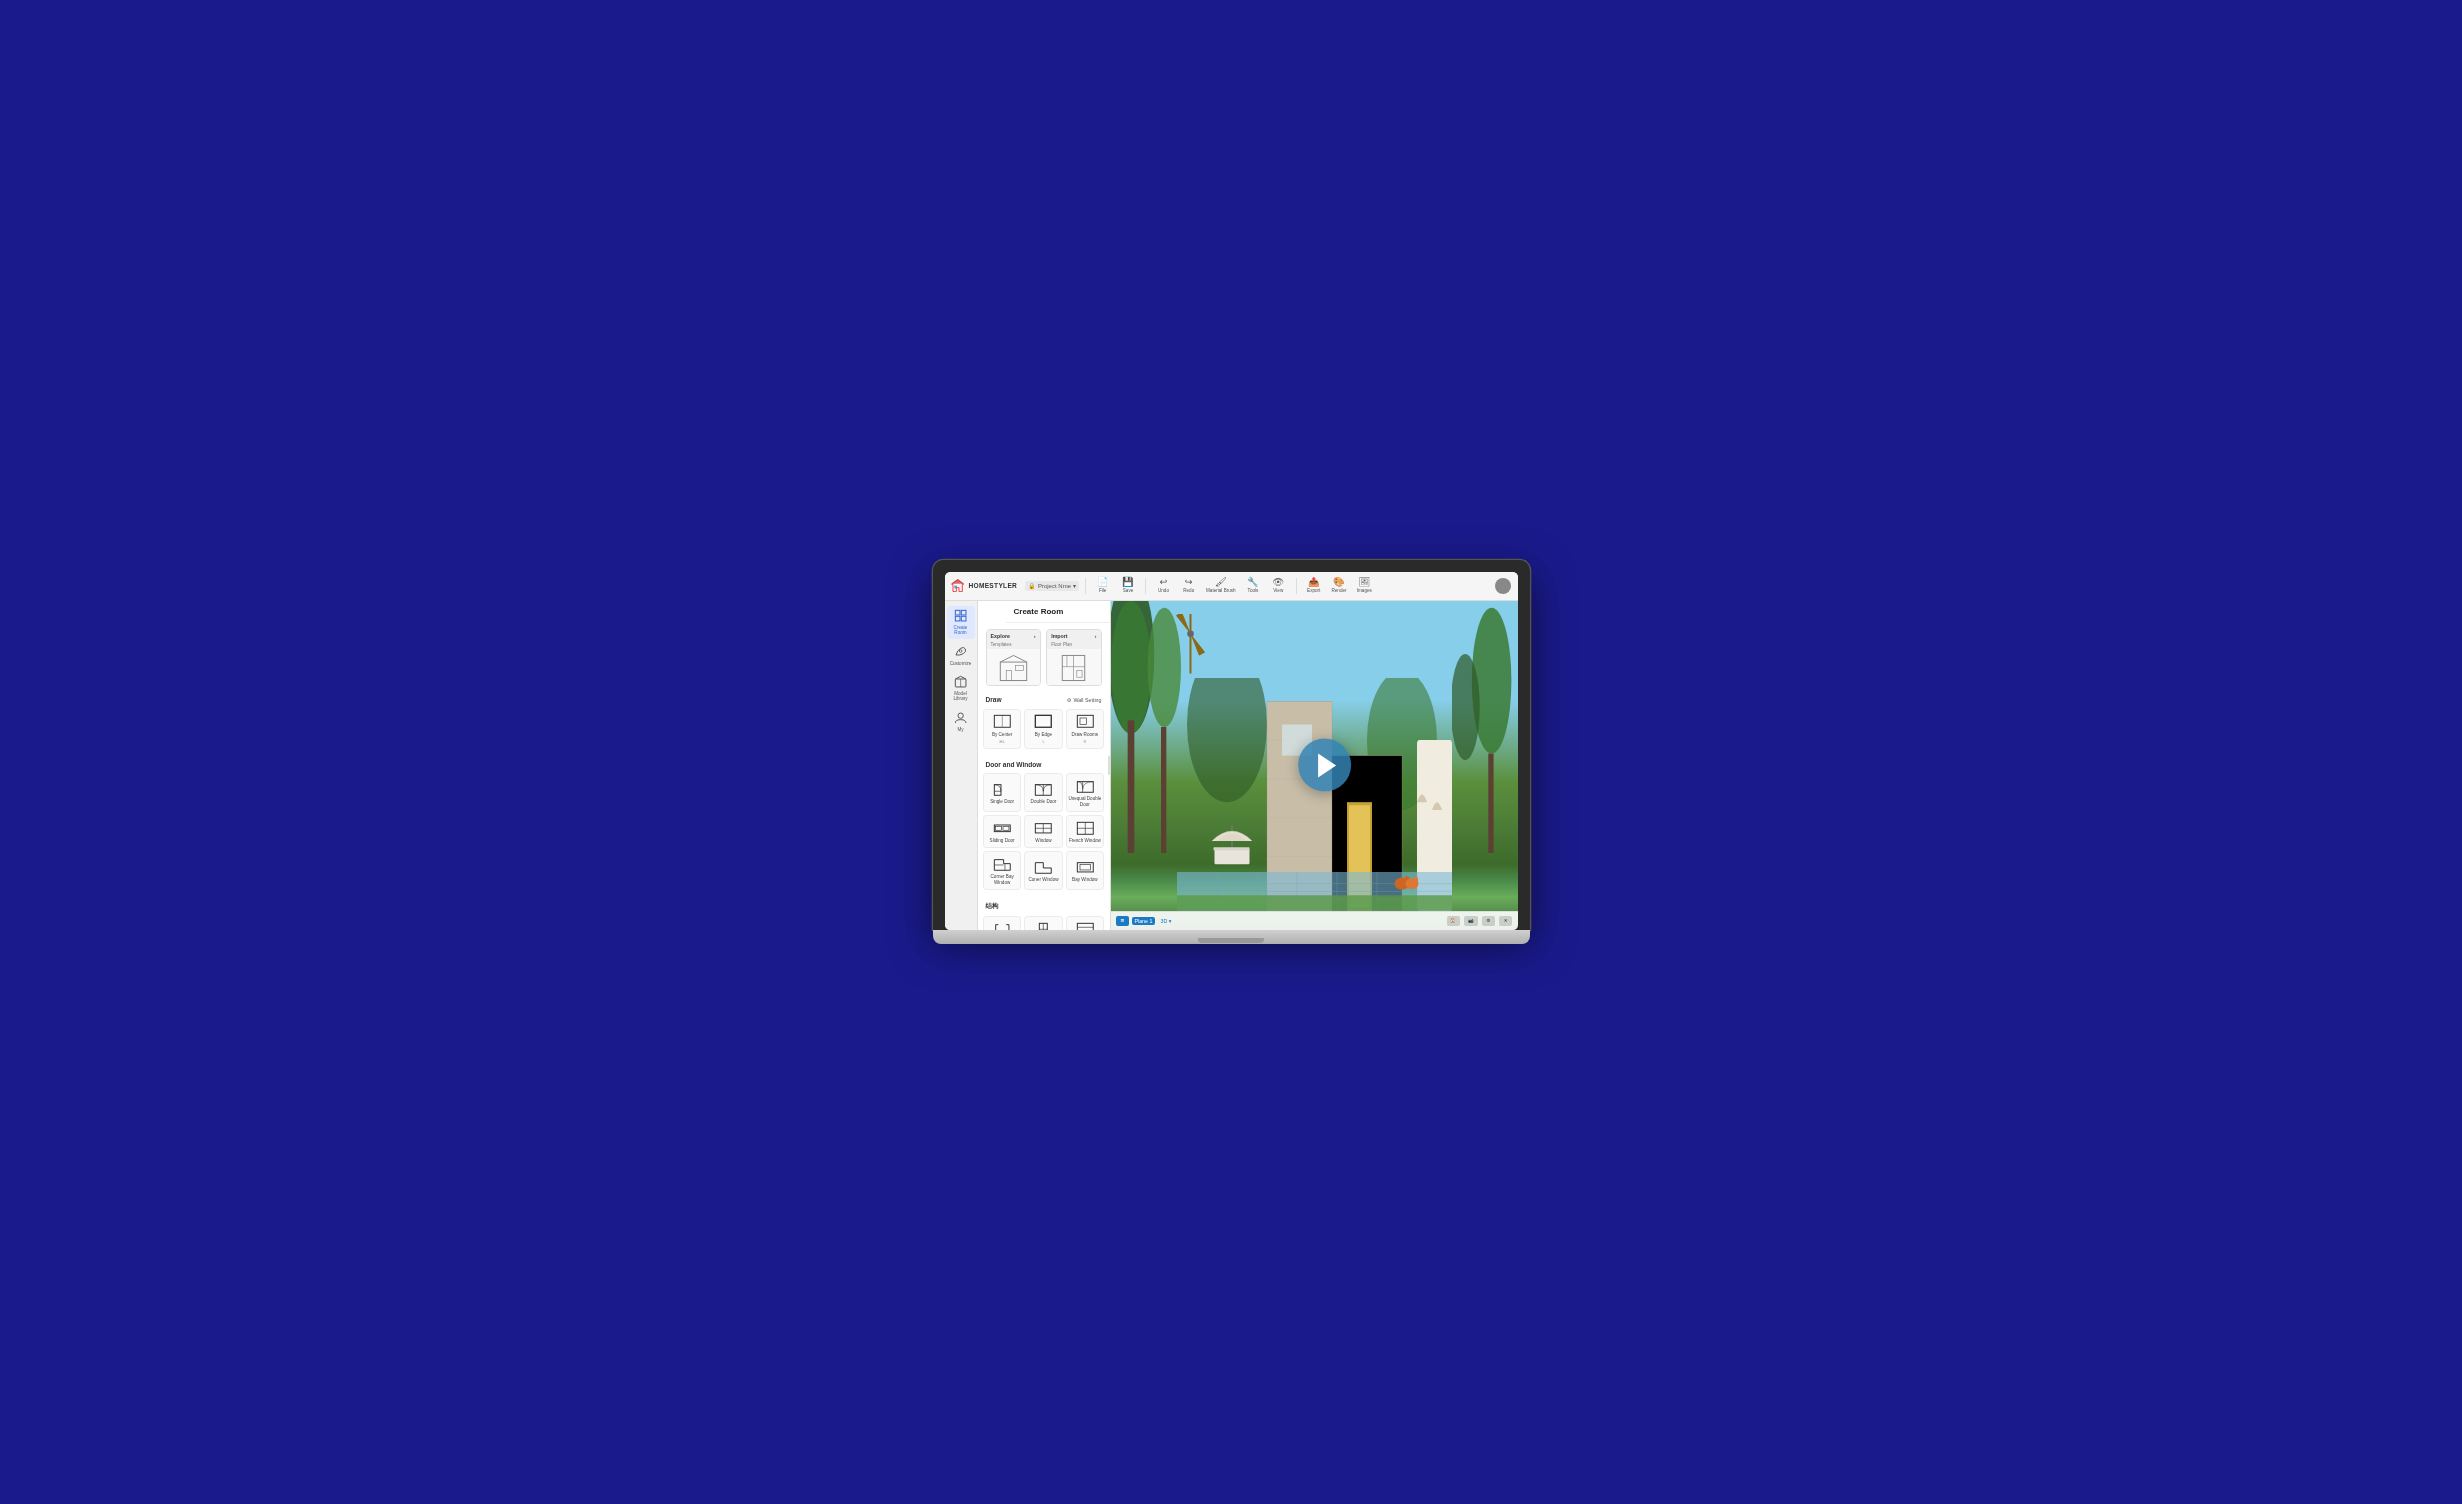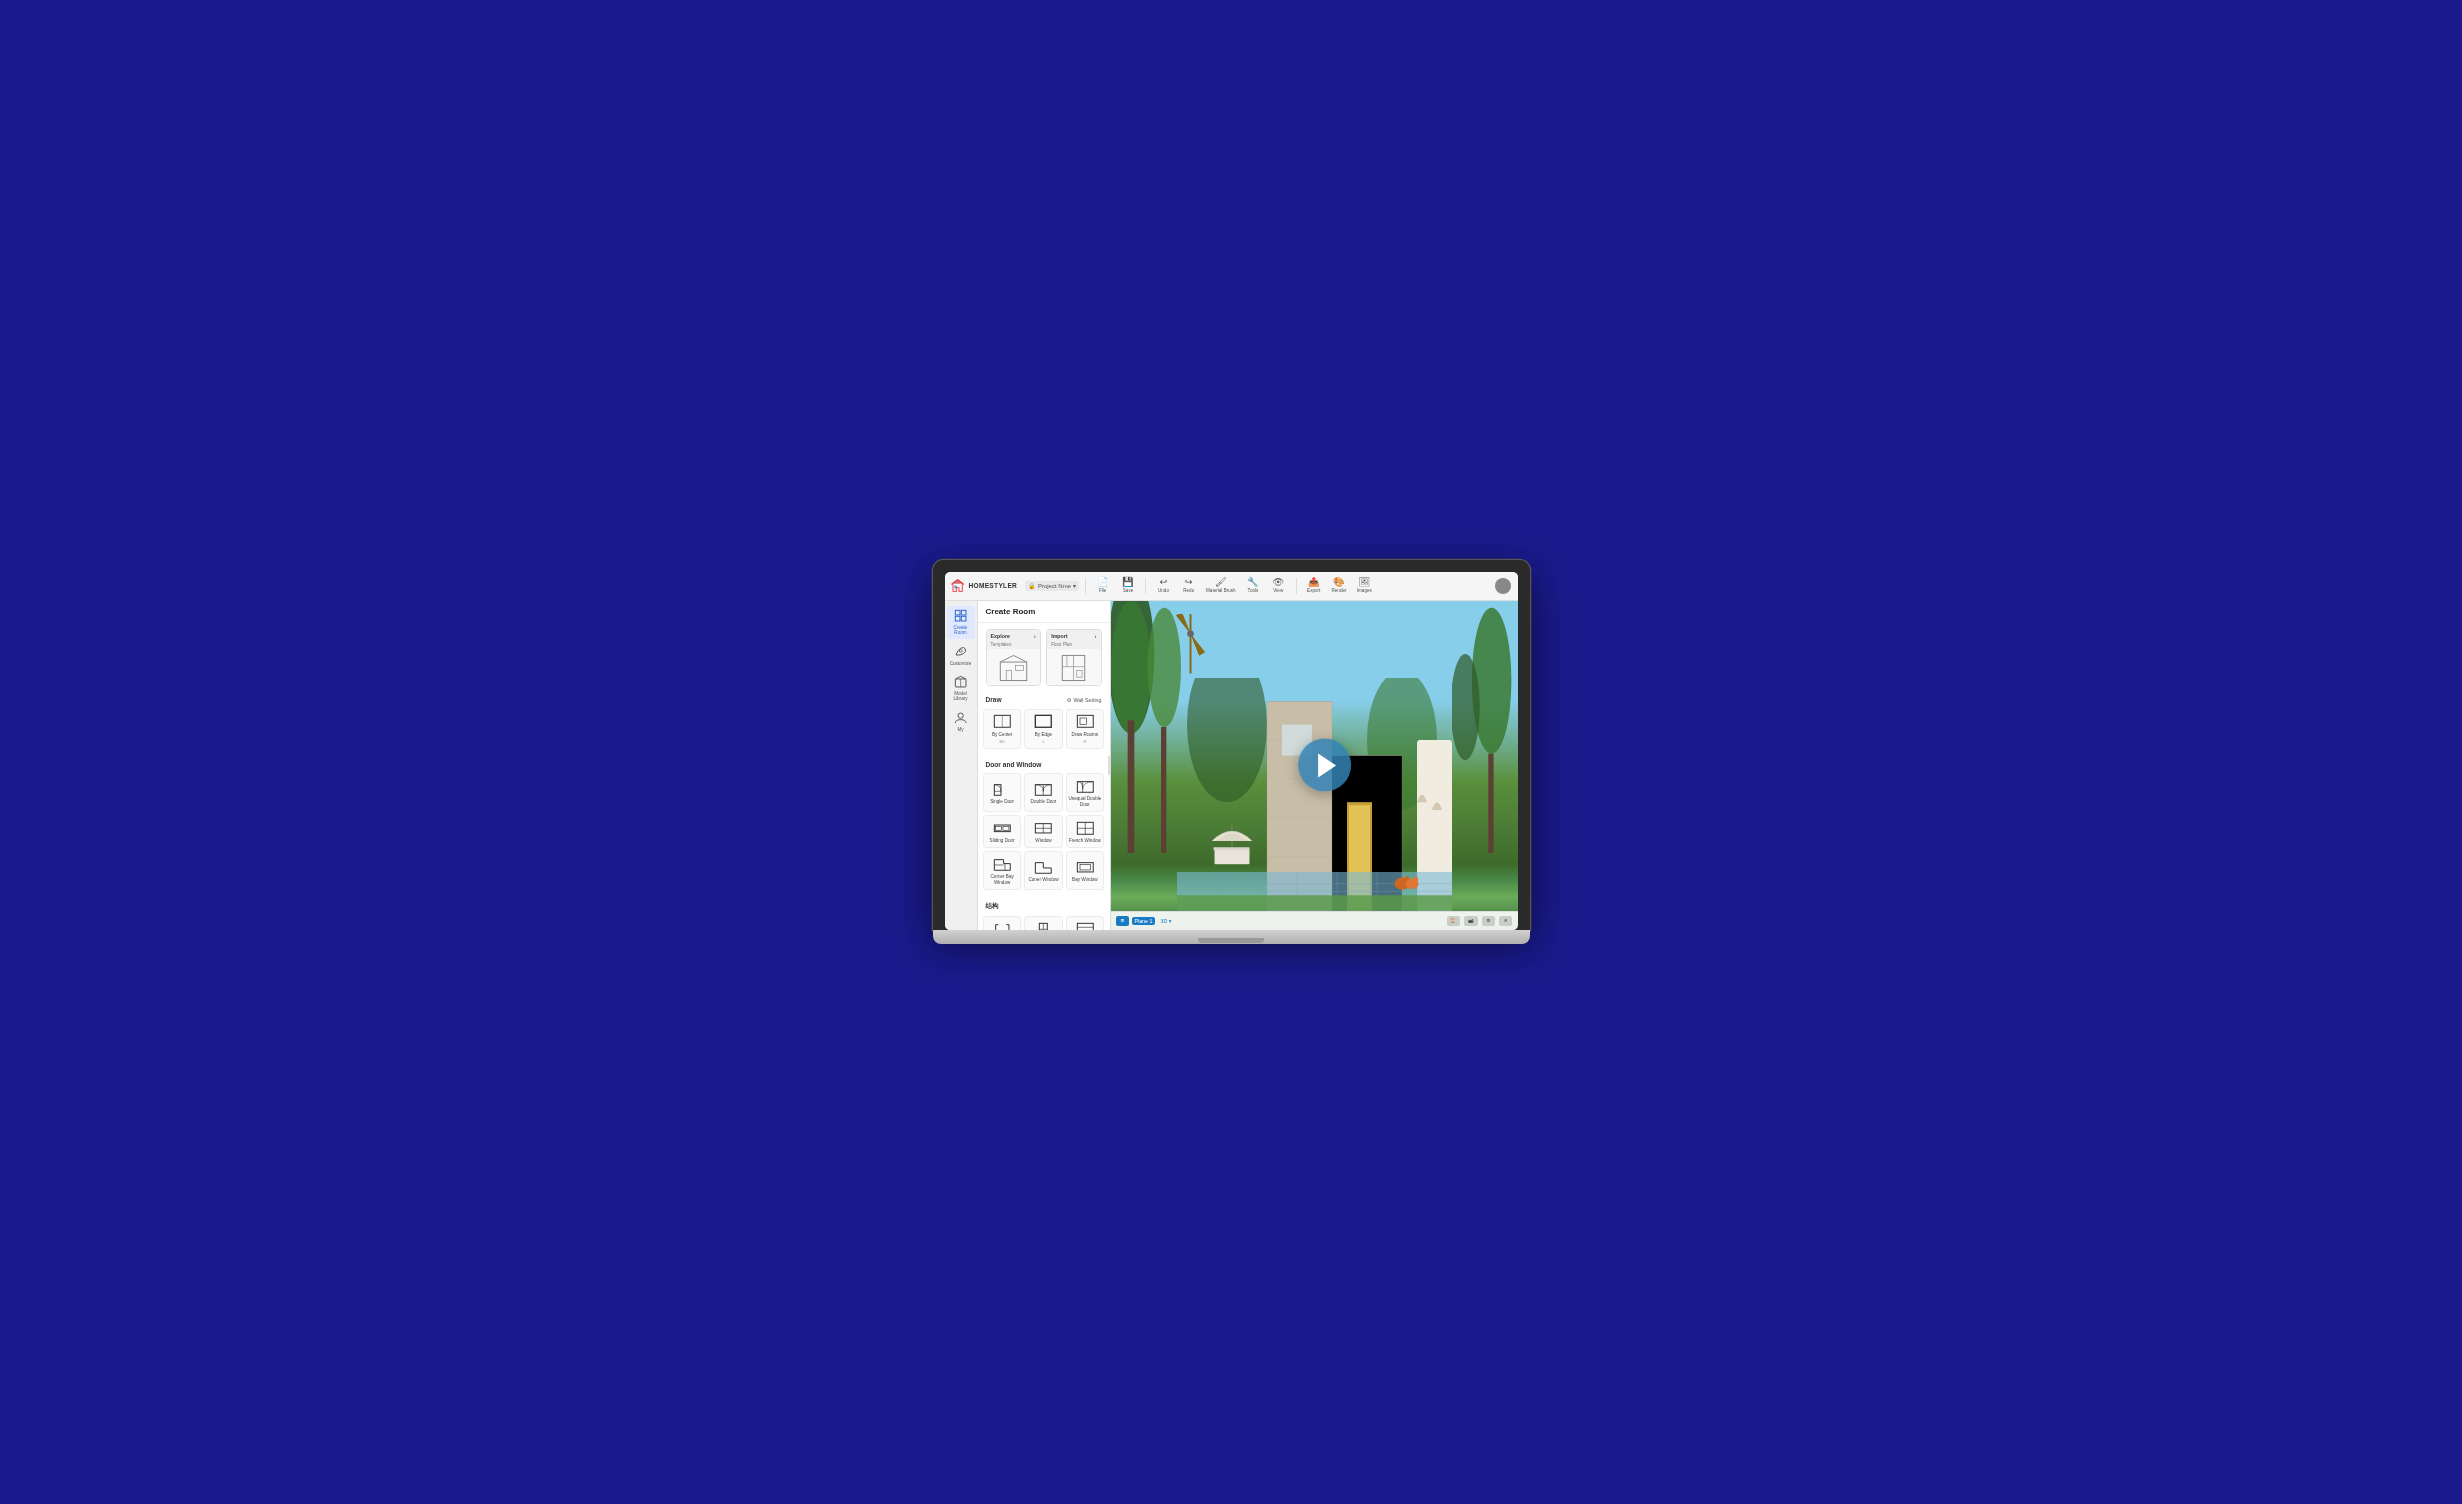--- a/index.html
+++ b/index.html
@@ -206,20 +206,21 @@
       overflow-y: auto;
       flex-shrink: 0;
     }
 
     .panel-header {
       padding: 6.6px 8px 5.3px;
       font-size: 8px;
       font-weight: 700;
       color: #222;
       border-bottom: 0.7px solid #eee;
+      margin-left: 28px;
     }
 
     
     .create-room-cards {
       display: flex;
       gap: 5.3px;
       padding: 6.6px 8px;
     }
 
     .room-card {

